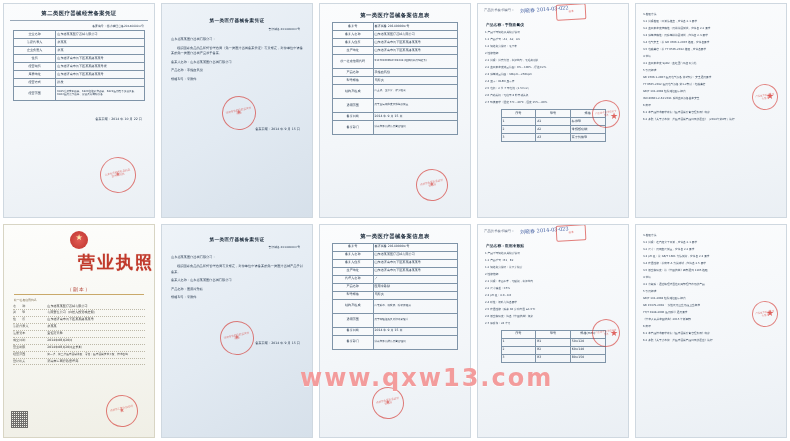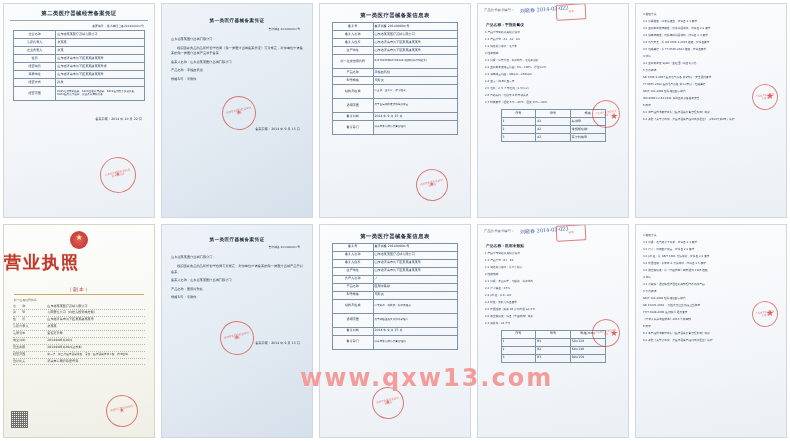--- a/index.html
+++ b/index.html
@@ -150,21 +150,21 @@
     background:radial-gradient(circle at 50% 50%,#e04b44 0%,#c32b24 70%);
     margin:6px auto 2px auto;
     position:relative;
     opacity:.9;
   }
   .lic-emblem:after{
     content:"★";position:absolute;left:0;right:0;top:2px;
     text-align:center;color:#ffe9a8;font-size:8px;
   }
   .lic-title{
-    text-align:left;
+    text-align:right;
     font-size:17px;
     font-weight:bold;
     color:#c0392b;
     letter-spacing:2px;
     font-family:"DejaVu Serif","Liberation Serif",serif;
     margin:1px 0 12px 0;
     text-shadow:0 0 1px rgba(192,57,43,.4);
   }
   .lic-sub{
     text-align:center;font-size:5px;color:#b03a2e;

